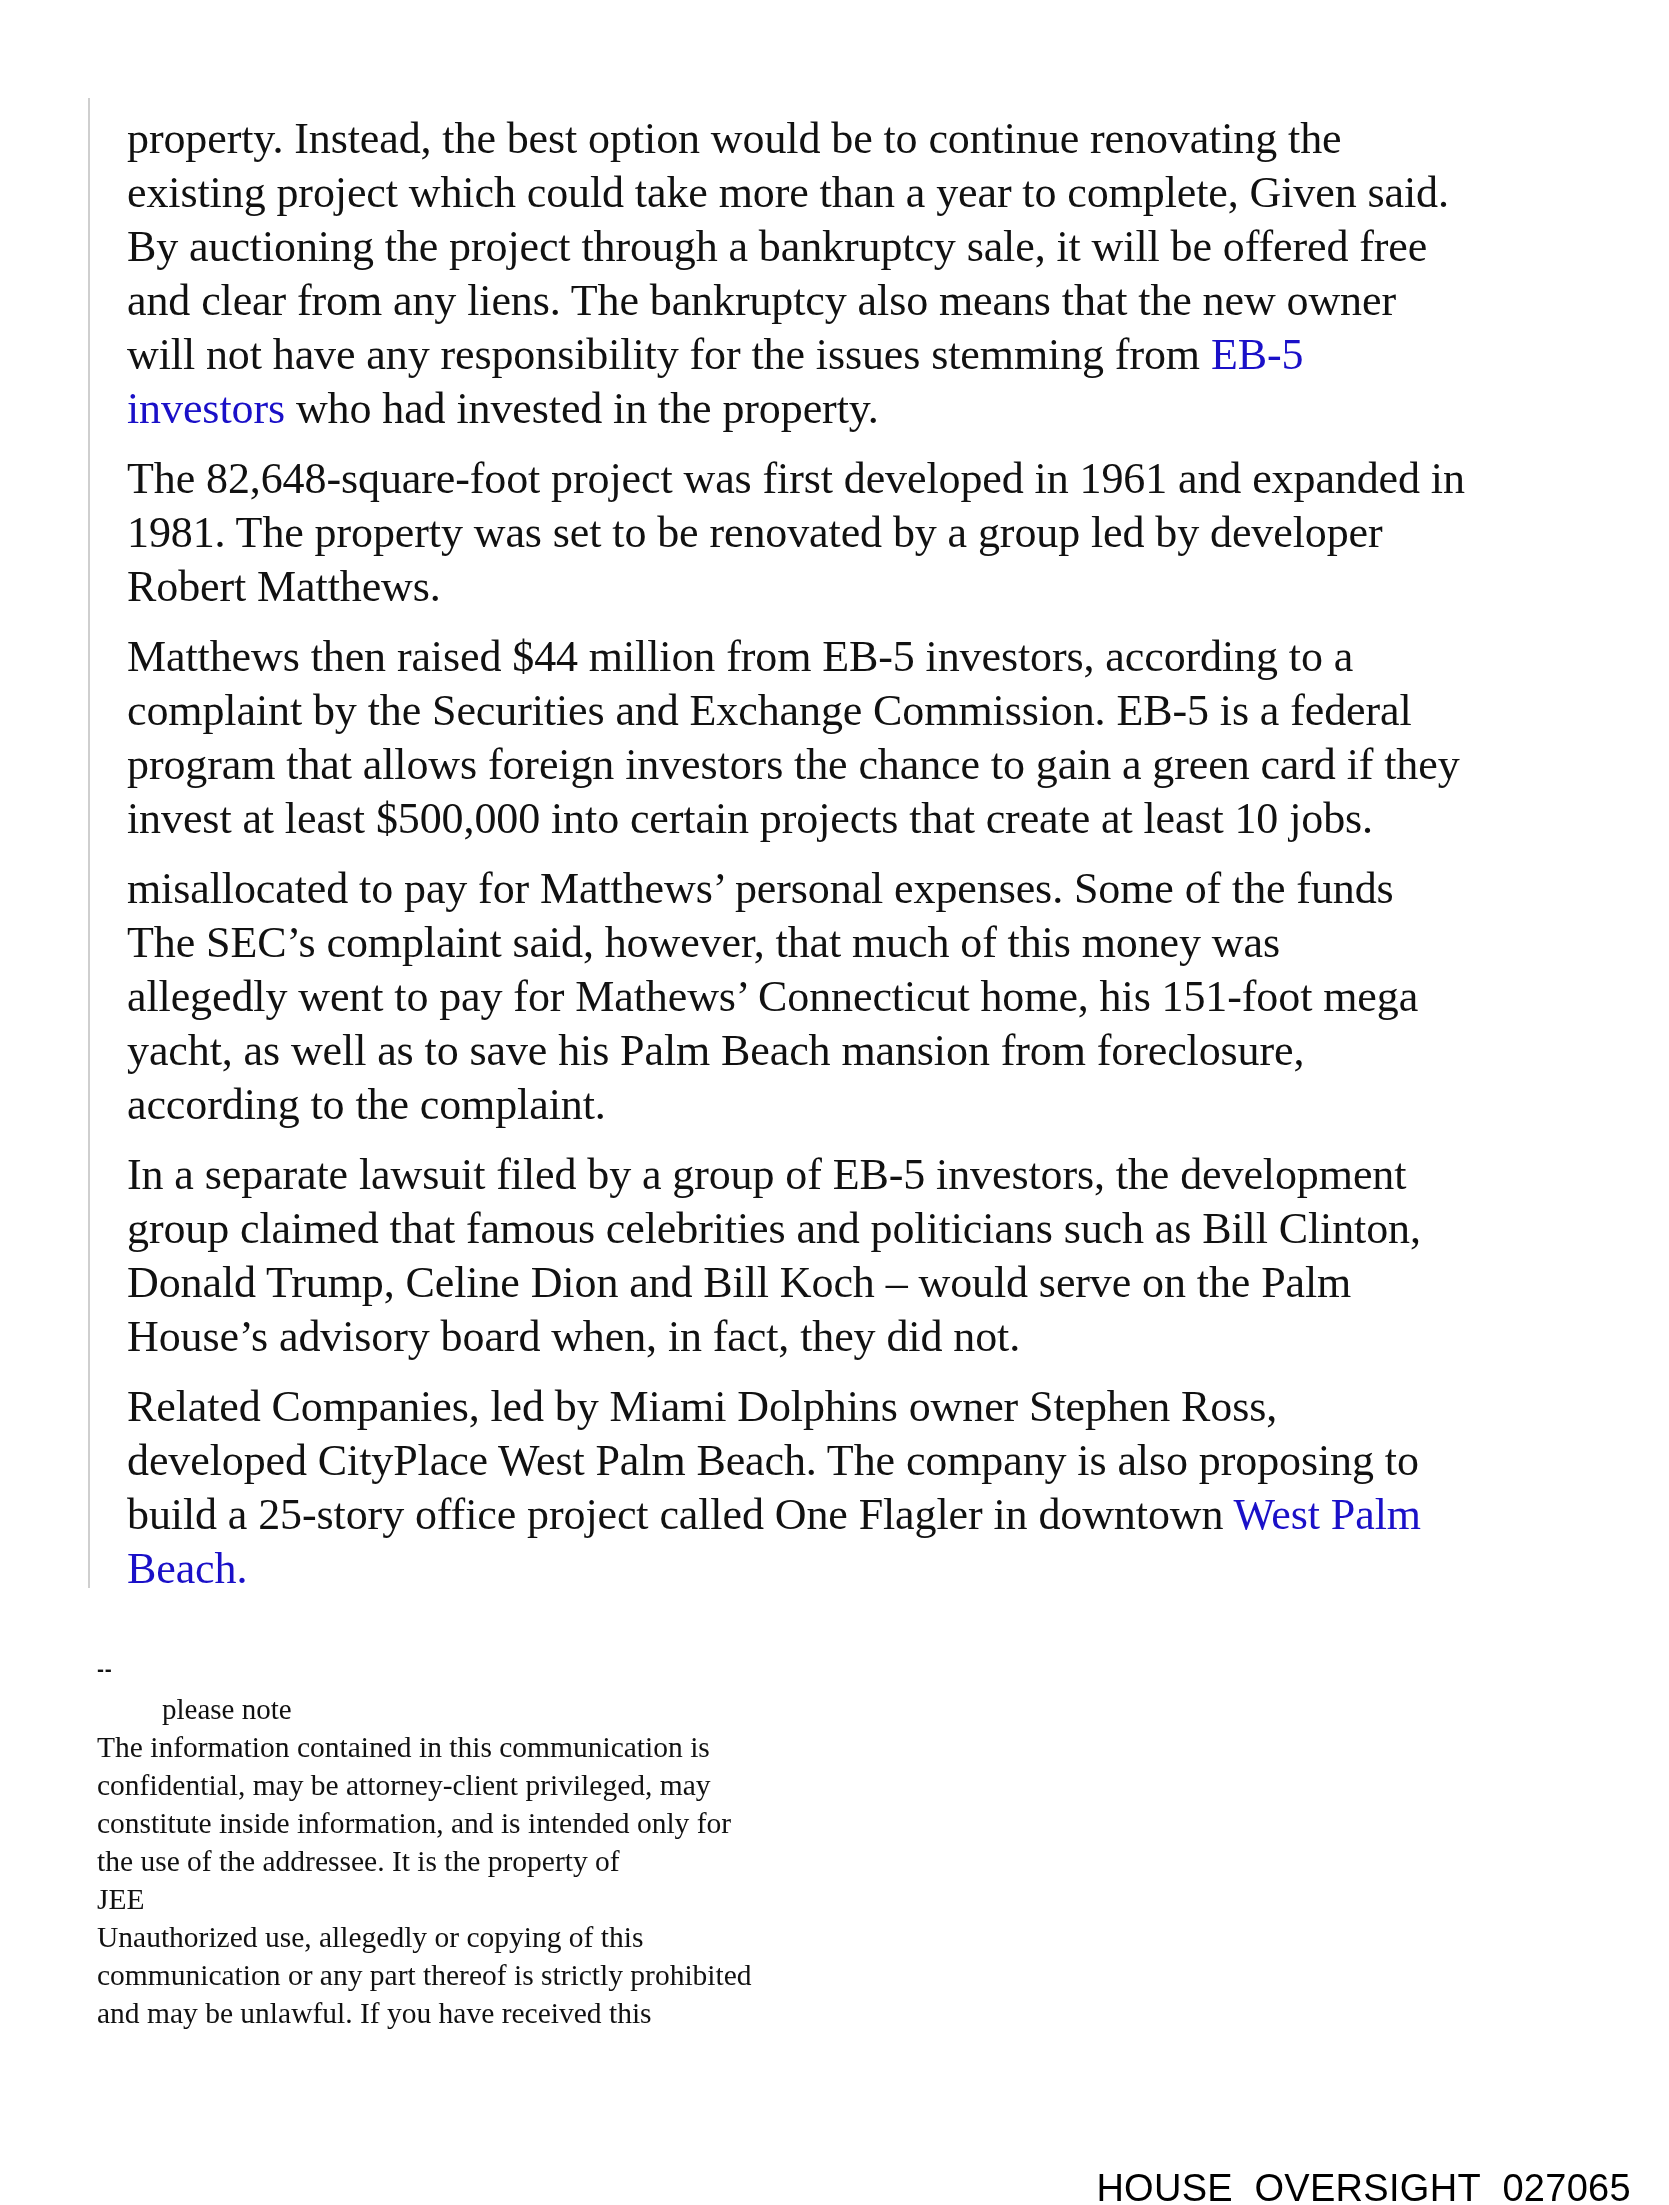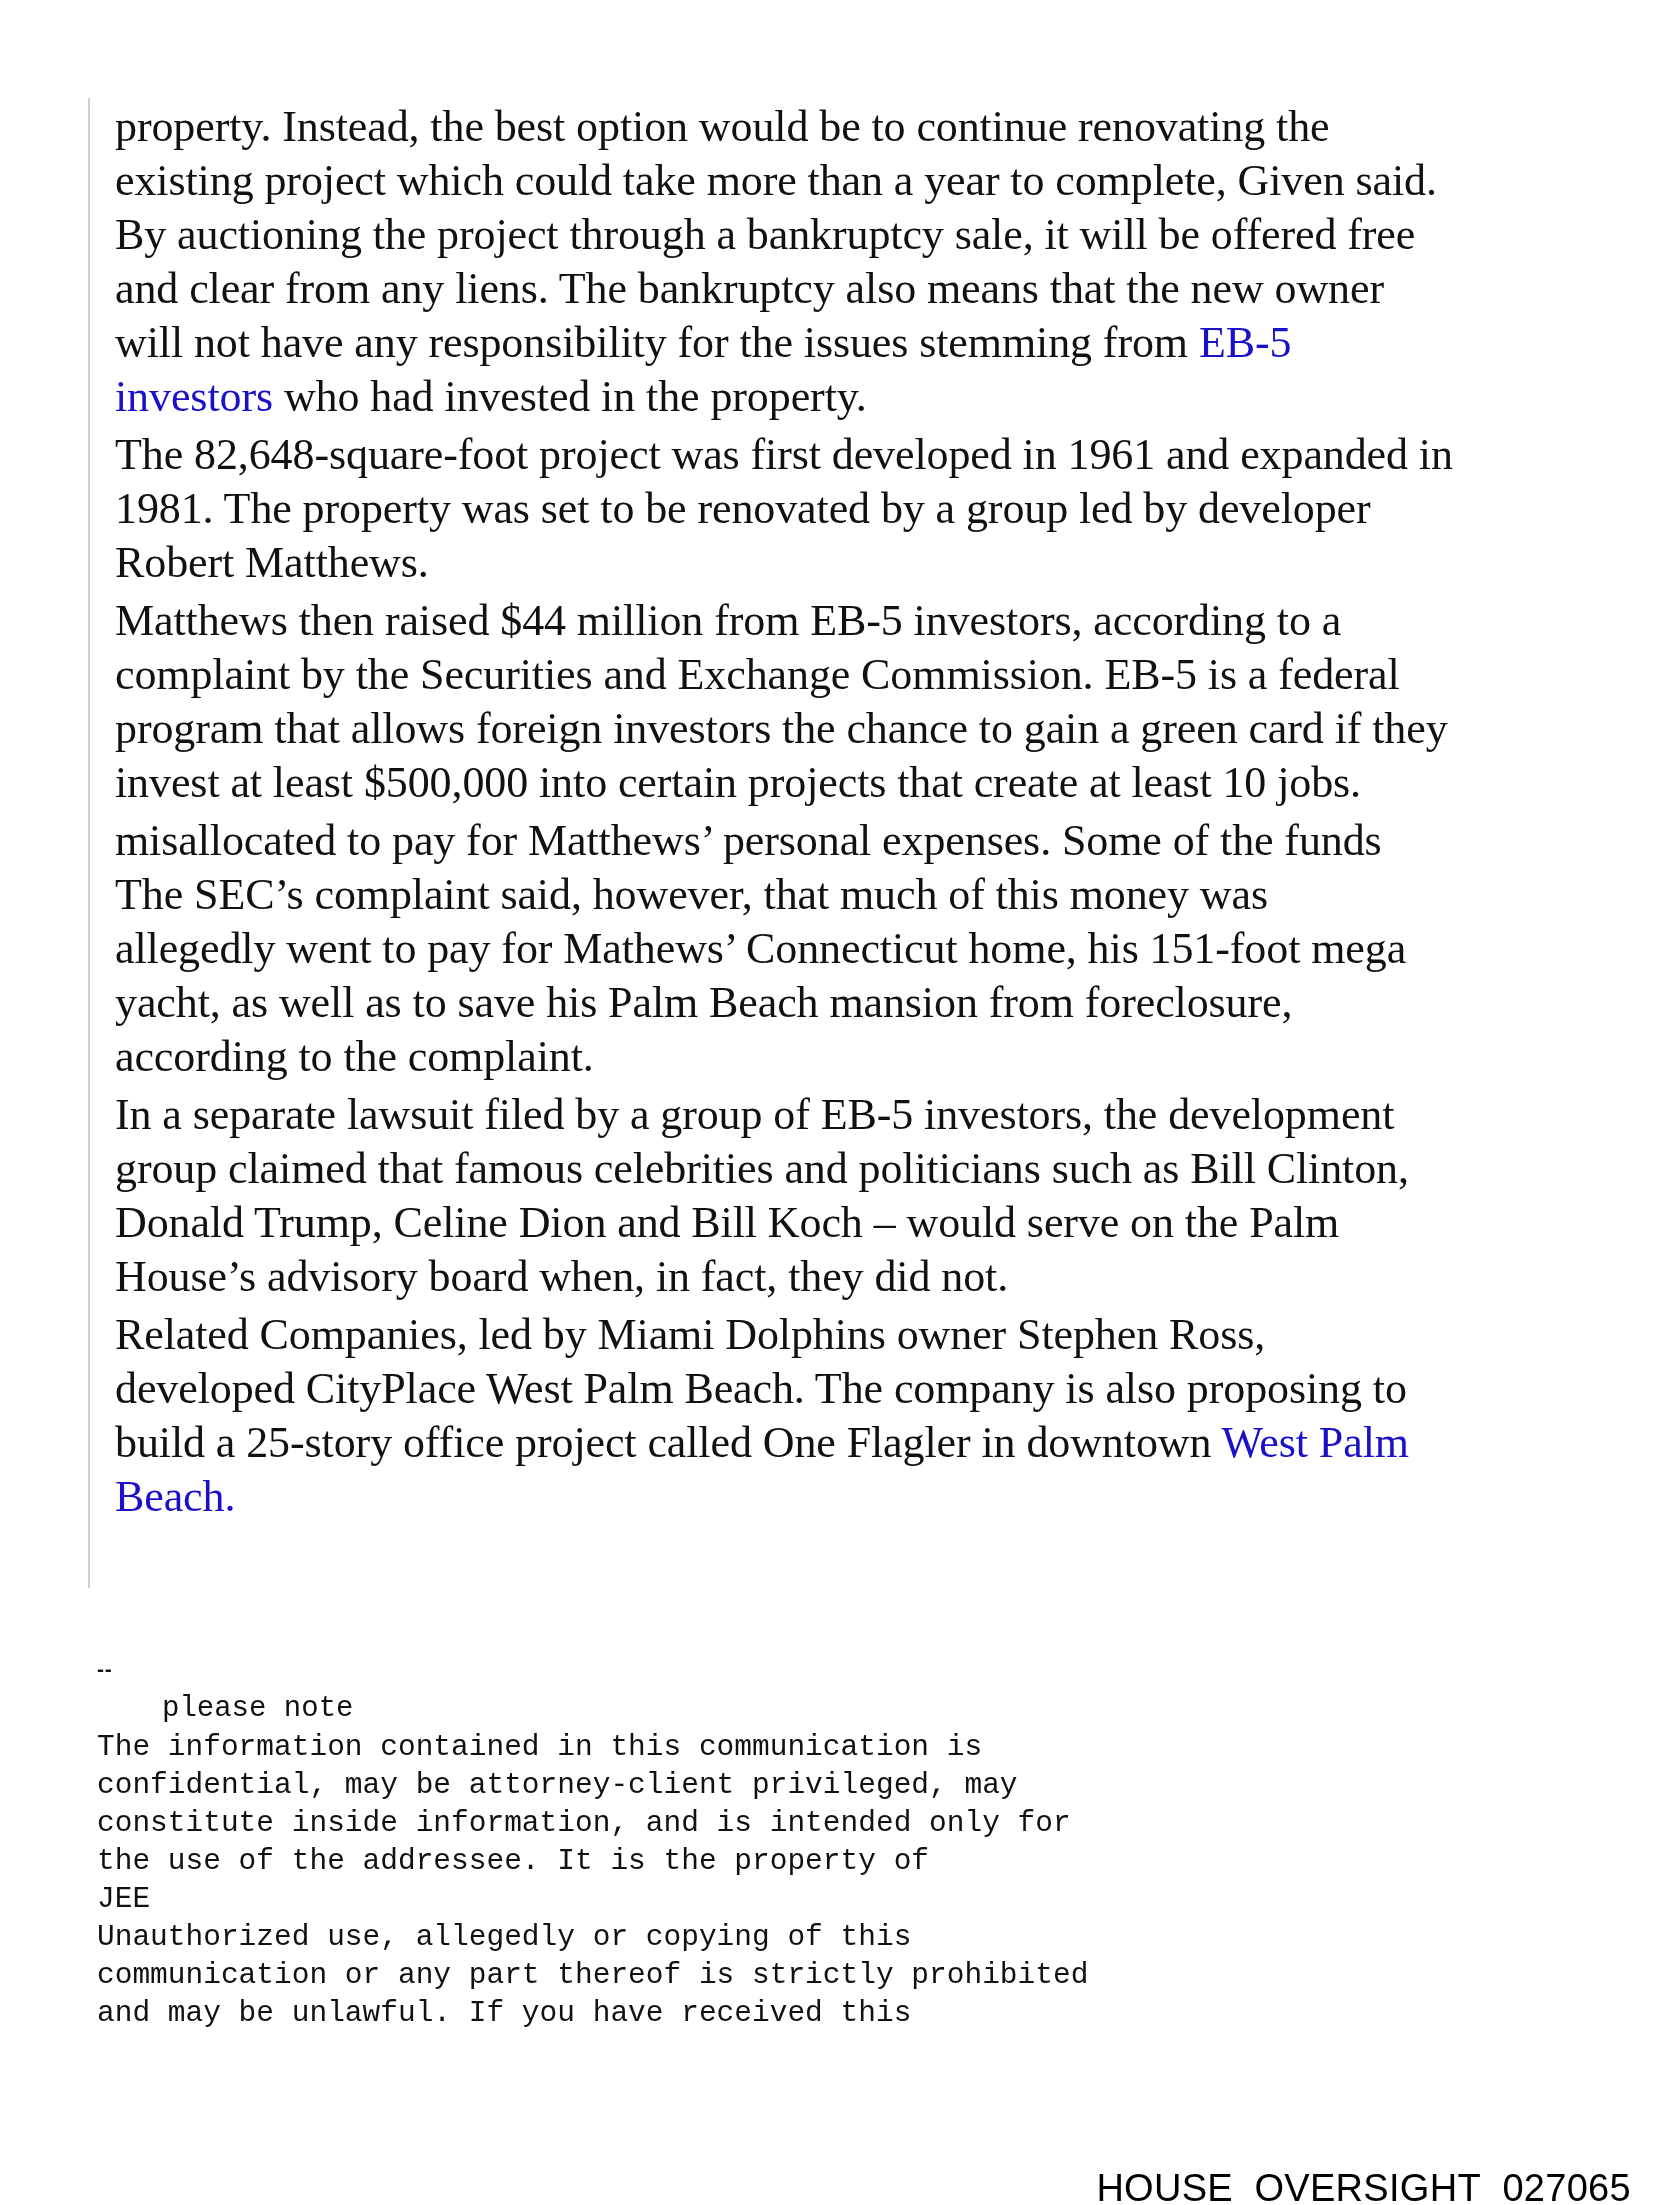--- a/index.html
+++ b/index.html
@@ -27,21 +27,21 @@
     .article {
       position: absolute;
       left: 111px;
       top: 96px;
       width: 1460px;
       font-size: 44px;
       line-height: 54px;
       letter-spacing: -0.1px;
     }
     .article p {
-      margin: 4px;
+      margin: 16px;
       padding: 0;
     }
     .article .line {
       display: block;
       white-space: nowrap;
     }
     a.link {
       color: #1a10c8;
       text-decoration: none;
     }
@@ -50,21 +50,20 @@
       left: 97px;
       top: 1656px;
       width: 785px;
       font-size: 29.5px;
       line-height: 38px;
       color: #111111;
     }
     .signature .line {
       display: block;
       white-space: nowrap;
-      font-family: Liberation Mono, monospace;
     }
     .signature .dashes {
       font-family: "Liberation Sans", sans-serif;
       font-weight: bold;
       font-size: 21px;
       letter-spacing: 0.7px;
       line-height: 26px;
       margin-bottom: 7.9px;
     }
     .signature .indent {

